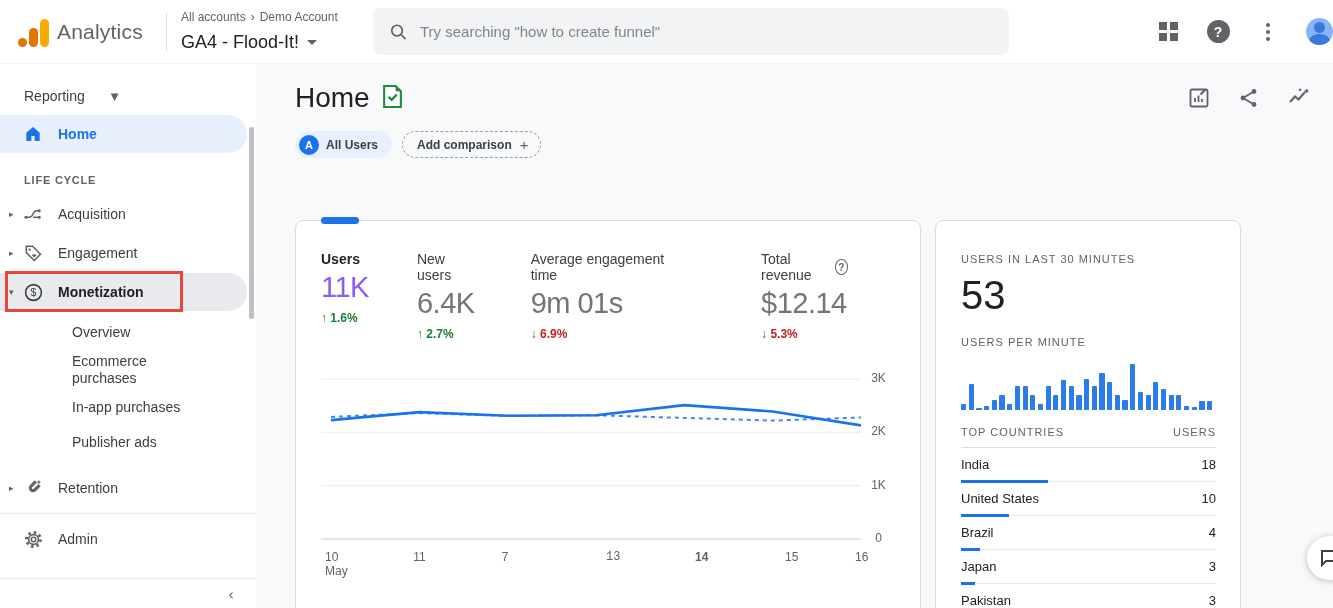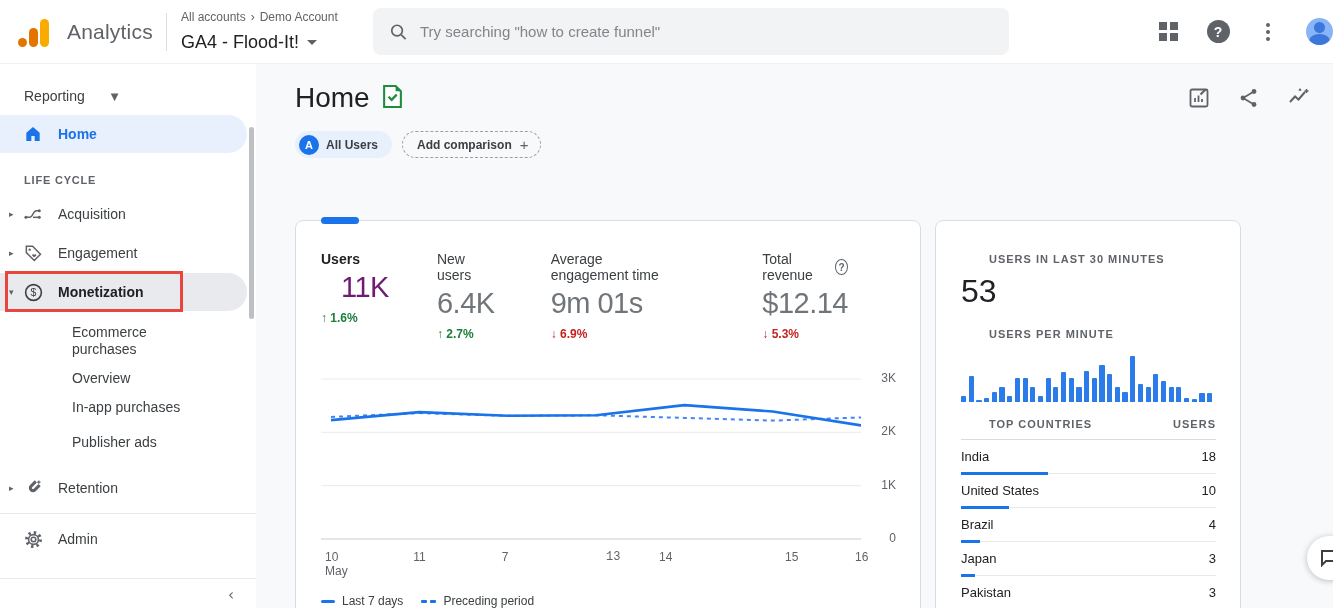--- a/index.html
+++ b/index.html
@@ -2,21 +2,21 @@
 <html><head>
 <meta charset="utf-8">
 <style>
   * { box-sizing: border-box; margin: 0; padding: 0; }
   html,body { width:1333px; height:608px; overflow:hidden; }
   body { font-family:"Liberation Sans", sans-serif; background:#f8f9fa; color:#202124; position:relative; }
 
   
   .app-header { position:absolute; top:0; left:0; width:1333px; height:64px; background:#fff;
     display:flex; align-items:center; z-index:20; border-bottom:1px solid #f1f1f1; }
-  .logo-wrap { display:flex; align-items:center; gap:18px; padding-left:18px; width:166px; }
+  .logo-wrap { display:flex; align-items:center; gap:8px; padding-left:18px; width:166px; }
   .logo-bars { display:flex; align-items:flex-end; gap:2px; height:30px; }
   .logo-dot  { width:9px; height:9px; border-radius:50%; background:#e37400; }
   .logo-mid  { width:9px; height:19px; border-radius:5px; background:#e37400; }
   .logo-tall { width:9px; height:28px; border-radius:5px; background:#f9ab00; }
   .logo-text { font-size:21px; color:#5f6368; letter-spacing:0.2px; }
   .header-divider { width:1px; height:38px; background:#dadce0; }
   .account-block { padding-left:14px; width:192px; }
   .breadcrumb { font-size:12px; color:#5f6368; display:flex; gap:5px; align-items:center; }
   .property-row { display:flex; align-items:center; gap:8px; margin-top:8px; }
   .property-name { font-size:18px; color:#202124; }
@@ -82,41 +82,41 @@
   .card-metrics { width:626px; height:424px; padding:30px 24px 0 25px; }
   .active-tab-indicator { position:absolute; top:-4px; left:25px; width:38px; height:7px; border-radius:4px; background:#1a73e8; }
 
   .metrics-row { display:flex; }
   .metric { margin-right:48px; }
   .metric:nth-child(2) { margin-right:56px; }
   .metric:nth-child(3) { margin-right:96px; }
   .metric-label { font-size:14px; color:#3c4043; display:flex; align-items:center; gap:6px; }
   .metric.emph .metric-label { color:#202124; font-weight:bold; }
   .metric-value { font-size:29px; margin-top:4px; color:#70757a; letter-spacing:-0.5px; }
-  .metric.emph .metric-value { color:#701a75;margin-left:20px; }
+  .metric.emph .metric-value { color:#8b5cf6; }
   .metric-delta { font-size:12px; font-weight:bold; margin-top:7px; }
   .mini-help { width:16px; height:16px; border-radius:50%; border:1.6px solid #5f6368; color:#5f6368;
     font-size:10px; font-weight:bold; display:inline-flex; align-items:center; justify-content:center; }
 
   .chart-wrap { display:flex; margin-top:28px; }
   .chart-svg-holder { width:540px; }
-  .ylabels { width:37px; display:flex; flex-direction:column; font-size:12px; color:#5f6368; text-align:right; padding-top:2px; }
+  .ylabels { width:37px; display:flex; flex-direction:column; font-size:12px; color:#5f6368; text-align:center; padding-top:2px; }
   .ylabels span { height:53.3px; }
   .xlabels { position:relative; width:540px; height:32px; font-size:12px; color:#5f6368; }
   .xlabels span { position:absolute; top:2px; }
   .legend-row { display:flex; align-items:center; gap:18px; margin-top:10px; font-size:12px; color:#3c4043; }
   .legend-item { display:flex; align-items:center; gap:7px; }
   .legend-solid { width:14px; height:3px; background:#1a73e8; border-radius:2px; }
   .legend-dashed { display:flex; gap:3px; }
   .legend-dashed i { width:6px; height:3px; background:#1a73e8; border-radius:1px; }
 
   
   .card-realtime { width:306px; height:424px; padding:32px 24px 0 25px; }
-  .rt-label { font-size:11px; letter-spacing:1px; color:#5f6368; font-weight:bold;margin-left:28px; }
-  .rt-value { font-size:32px; color:#202124; margin-top:8px; }
+  .rt-label { font-size:11px; letter-spacing:1px; color:#5f6368; font-weight:normal; }
+  .rt-value { font-size:40px; color:#202124; margin-top:8px; }
   .rt-sub { margin-top:18px; }
   .ppm-bars { display:flex; align-items:flex-end; gap:2.5px; height:48px; margin-top:14px; }
   .ppm-bars div { width:5.2px; background:#2b7ce9; border-radius:1px 1px 0 0; }
   .tc-header { display:flex; justify-content:space-between; margin-top:16px; padding-bottom:9px; border-bottom:1px solid #dadce0; }
   .country-row { position:relative; display:flex; justify-content:space-between; padding:9px 0 10px 0; font-size:13px; color:#202124; }
   .country-row .underline { position:absolute; left:0; right:0; bottom:0; height:1px; background:#e8eaed; }
   .country-row .cbar { position:absolute; left:0; bottom:-1px; height:3px; background:#1a73e8; }
 
   .fab { position:absolute; right:-18px; top:536px; width:44px; height:44px; border-radius:50%; background:#fff;
     box-shadow:0 1px 6px rgba(0,0,0,0.25); z-index:30; display:flex; align-items:center; justify-content:center; }
@@ -229,22 +229,22 @@
       <svg width="21" height="21" viewBox="0 0 24 24">
           <circle cx="12" cy="12" r="9" fill="none" stroke="#3c4043" stroke-width="1.8"></circle>
       <text x="12" y="16.3" text-anchor="middle" font-size="12" font-family="Liberation Sans,sans-serif" fill="#3c4043">$</text>
         </svg>
     </span>
     <span class="nav-label">Monetization</span>
     <div class="red-annotation"></div>
   </div>
 
   <div class="subnav">
+    <div class="subnav-item">Overview</div>
     <div class="subnav-item wrap" style="width:120px;">Ecommerce purchases</div>
-    <div class="subnav-item">Overview</div>
     <div class="subnav-item">In-app purchases</div>
     <div class="subnav-item" style="margin-top:6px;">Publisher ads</div>
   </div>
 
   <div class="nav-item" style="margin-top:8px;">
     <span class="nav-chev">▸</span>
     <span class="nav-icon">
       <svg width="20" height="20" viewBox="0 0 24 24">
           <g transform="rotate(45 12 12)">
         <path d="M7 4 v8 a5 5 0 0 0 10 0 V4 h-3.6 v8 a1.4 1.4 0 0 1 -2.8 0 V4 Z" fill="#5f6368"></path>
@@ -361,46 +361,33 @@
             <line x1="0" y1="116.7" x2="540" y2="116.7" stroke="#e8eaed" stroke-width="1"></line>
             <line x1="0" y1="170" x2="540" y2="170" stroke="#dadce0" stroke-width="1.4"></line>
             <polyline id="line-dashed" points="10.0,47.9 98.3,44.1 186.7,46.8 275.0,46.3 363.3,48.9 451.7,51.6 540.0,48.4" fill="none" stroke="#4285f4" stroke-width="2" stroke-dasharray="4 4"></polyline>
             <polyline id="line-solid" points="10.0,51.1 98.3,43.1 186.7,46.8 275.0,46.3 363.3,36.1 451.7,42.5 540.0,56.4" fill="none" stroke="#1a73e8" stroke-width="2.6" stroke-linejoin="round"></polyline>
           </svg>
           <div class="xlabels" id="x-labels">
               <span style="left: 4px;">10<br>May</span>
               <span style="left: 92.3333px;">11</span>
               <span style="left: 180.667px;">7</span>
               <span style="left: 285px; font-family: Liberation Mono, monospace;">13</span>
-              <span style="left: 338px;">14</span>
+              <span style="left: 374px; font-weight: bold;">14</span>
               <span style="left: 464px;">15</span>
               <span style="left: 534px;">16</span>
             </div>
         </div>
         <div class="ylabels">
           <span>3K</span>
           <span>2K</span>
           <span>1K</span>
           <span>0</span>
         </div>
       </div>
 
-      <div class="legend-row">
-        <div class="legend-item">
-          <span class="legend-solid"></span>
-          <span>Last 7 days</span>
-        </div>
-        <div class="legend-item">
-          <span class="legend-dashed">
-              <i></i>
-              <i></i>
-            </span>
-          <span>Preceding period</span>
-        </div>
-      </div>
 
     </div>
 
     <div class="card card-realtime">
       <div class="rt-label">USERS IN LAST 30 MINUTES</div>
       <div class="rt-value">53</div>
       <div class="rt-label rt-sub">USERS PER MINUTE</div>
       <div class="ppm-bars" id="ppm-bars">
           <div style="height: 5.60976px;"></div>
           <div style="height: 25.8049px;"></div>

